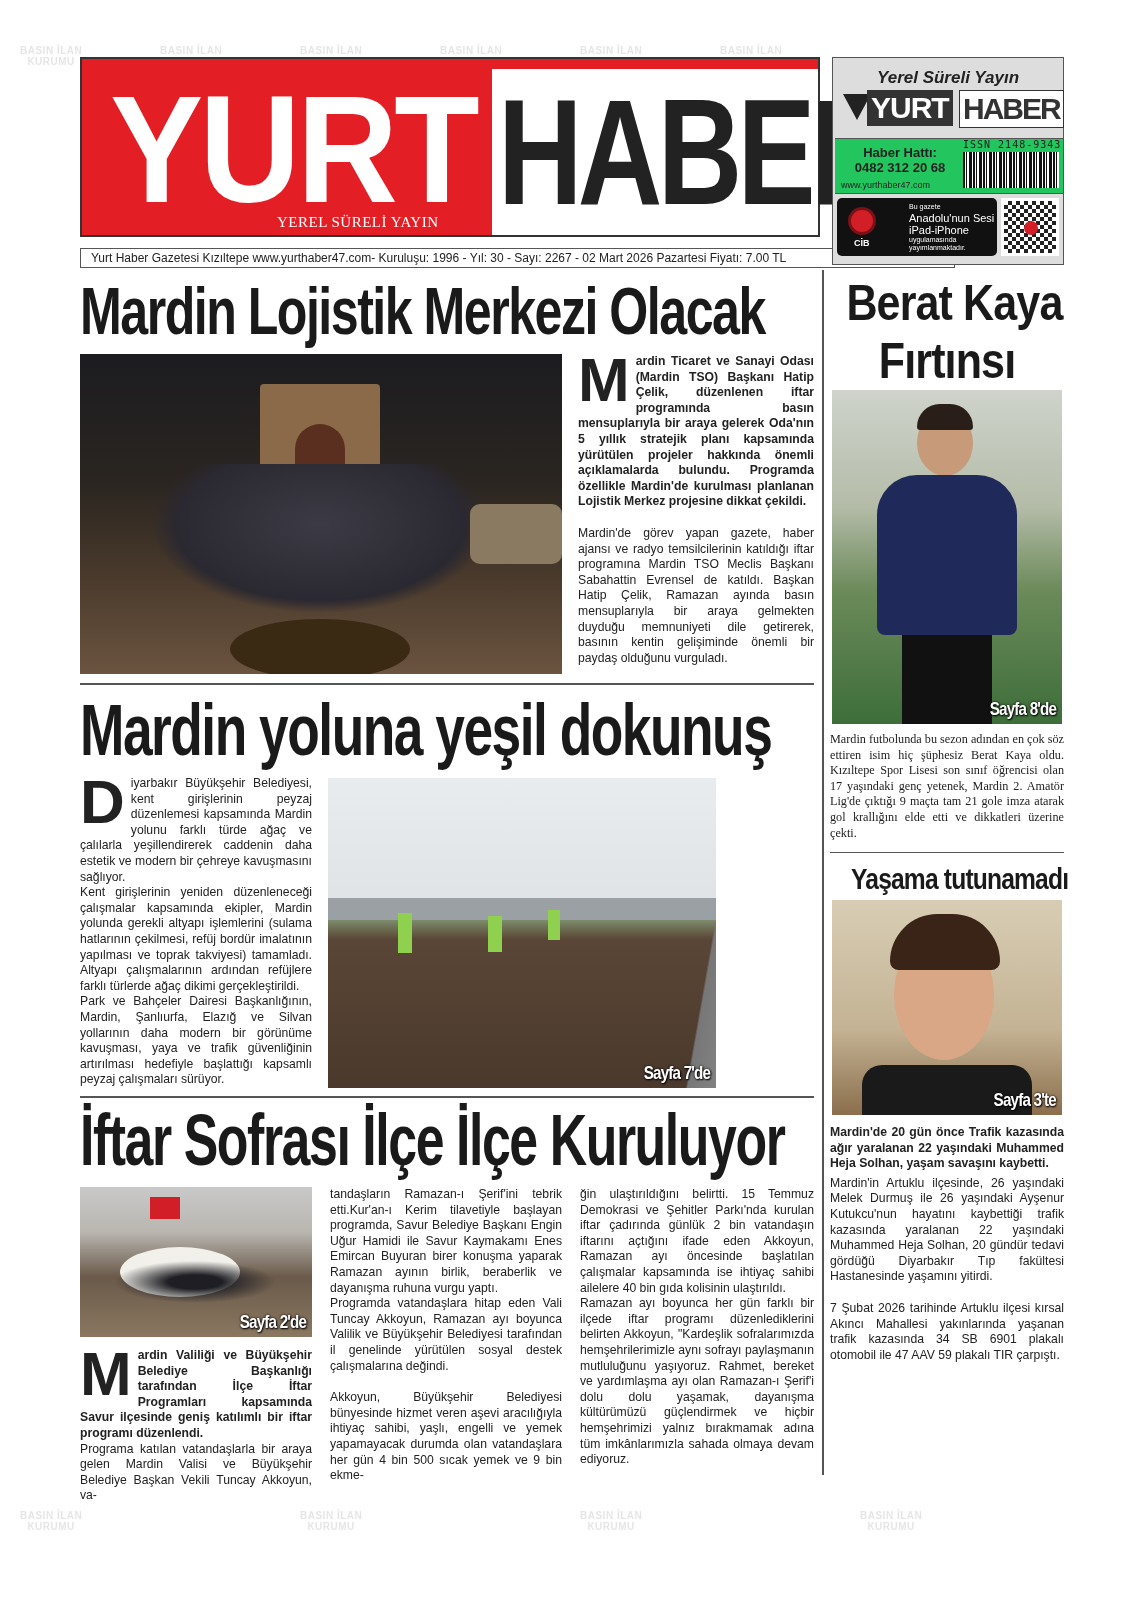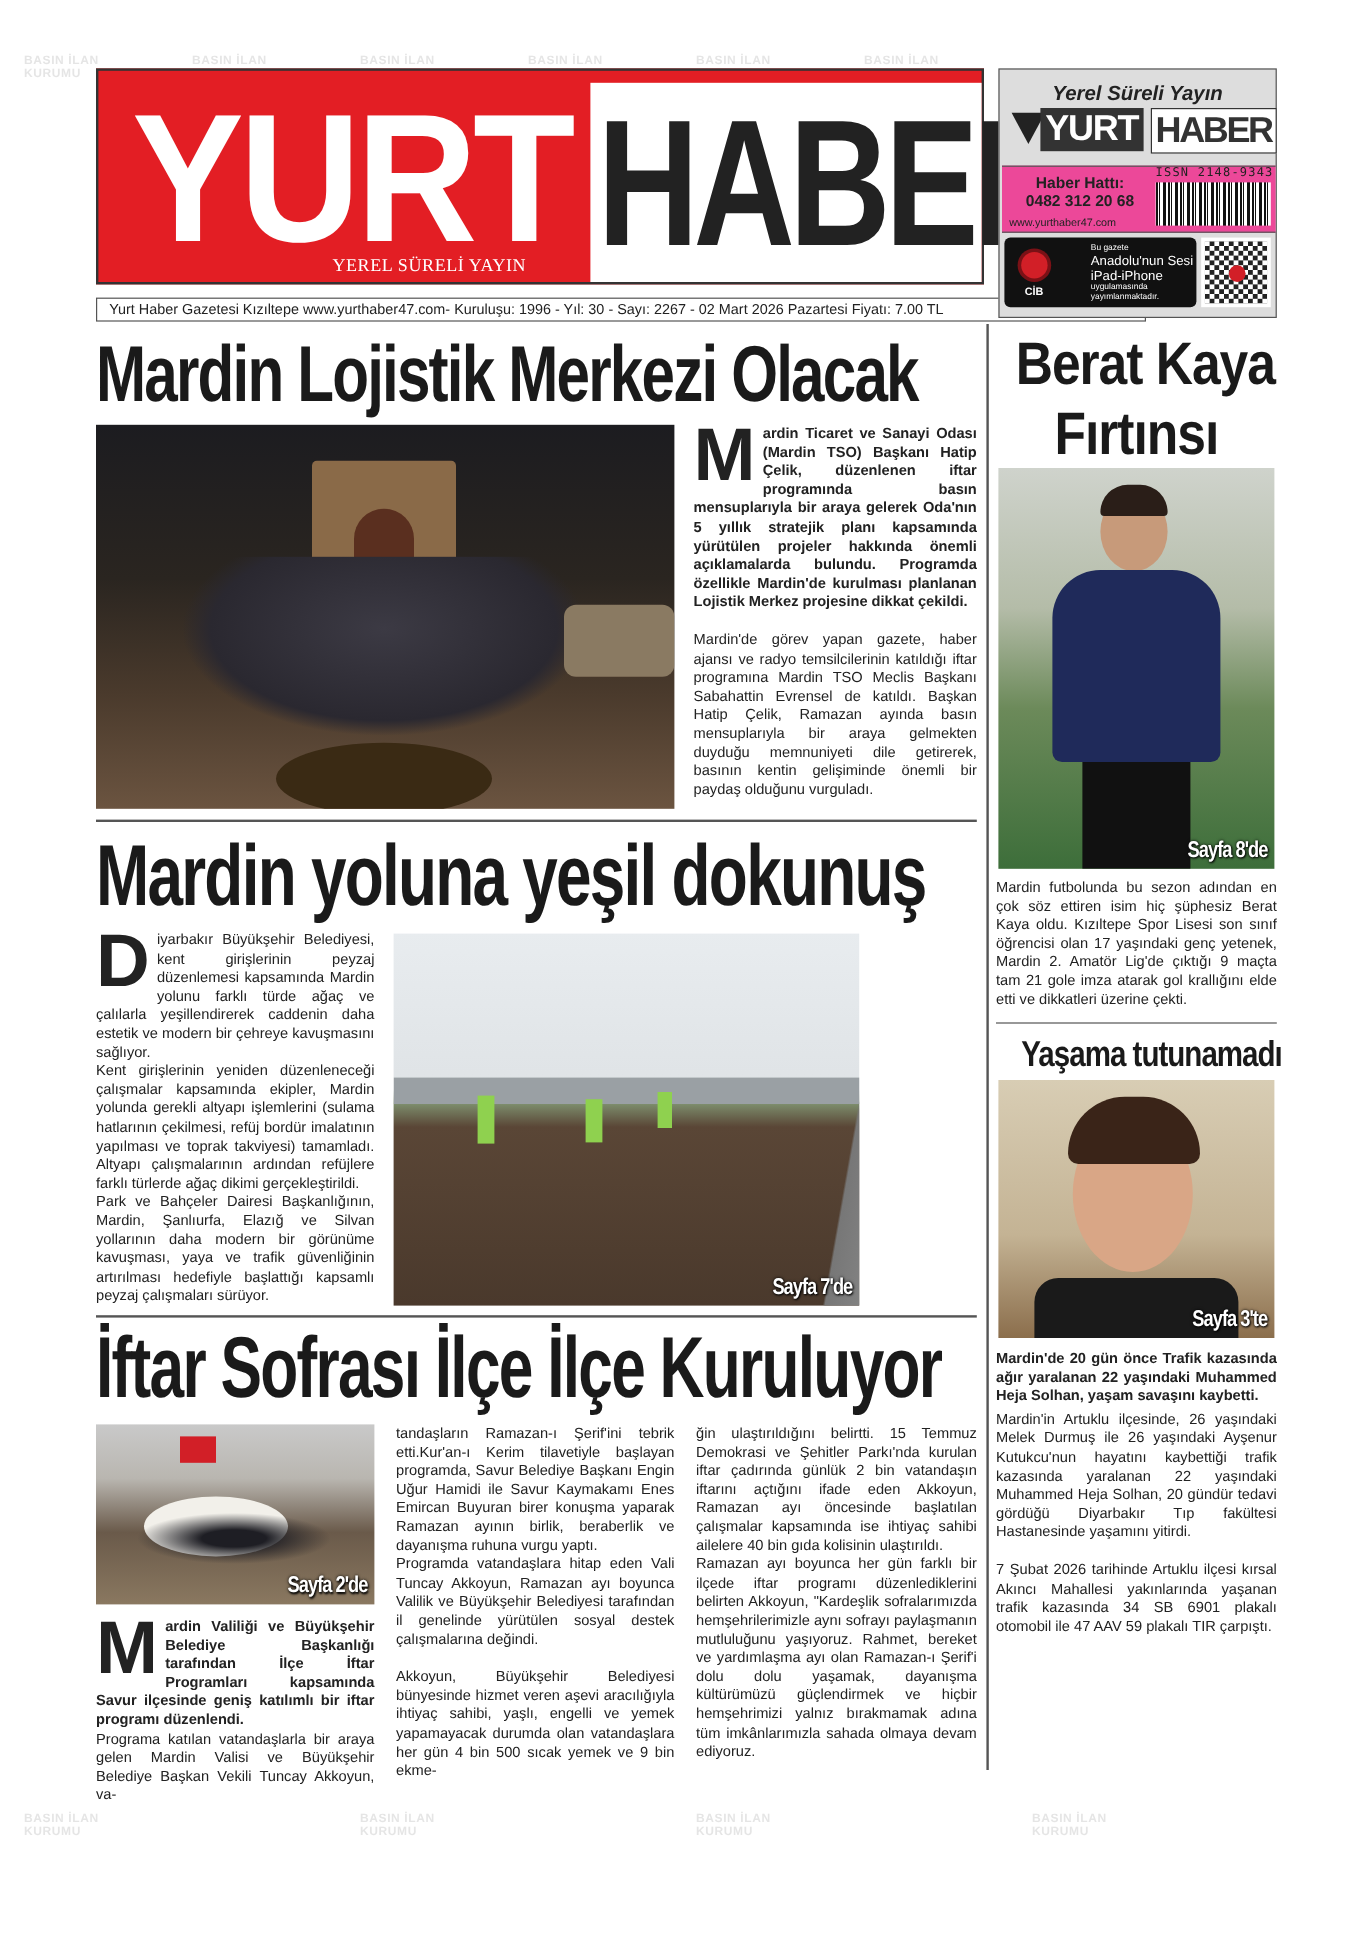--- a/index.html
+++ b/index.html
@@ -12,21 +12,21 @@
   .mast .haberbox { position: absolute; left: 410px; top: 10px; width: 326px; height: 166px; background: #fff; }
   .mast .haber { position: absolute; left: 6px; top: 0; font-weight: bold; color: #222; font-size: 150px; line-height: 166px; letter-spacing: -6px; transform: scaleX(0.78); transform-origin: left; }
   .infobar { left: 80px; top: 248px; width: 875px; height: 20px; border: 1px solid #555; font-size: 12px; line-height: 18px; padding-left: 10px; color: #222; white-space: nowrap; }
   
   .card { left: 832px; top: 57px; width: 232px; height: 208px; border: 1px solid #555; background: #ddd; }
   .card .ysy { text-align: center; font-style: italic; font-weight: bold; font-size: 17px; margin-top: 10px; color: #222; }
   .card .logo { position: relative; margin: 2px 6px; height: 38px; }
   .card .tri { position: absolute; left: 4px; top: 4px; width: 0; height: 0; border-left: 14px solid transparent; border-right: 14px solid transparent; border-top: 26px solid #222; }
   .card .lyurt { position: absolute; left: 28px; top: 0; background: #333; color: #fff; font-weight: bold; font-size: 30px; line-height: 36px; padding: 0 4px; letter-spacing: -1px; }
   .card .lhaber { position: absolute; left: 120px; top: 0; background: #fff; color: #333; font-weight: bold; font-size: 30px; line-height: 36px; padding: 0 3px; letter-spacing: -2px; border: 1px solid #333; }
-  .card .contact { position: absolute; left: 2px; top: 80px; width: 228px; height: 56px; background: #ec4899; border-top: 1px solid #555; border-bottom: 1px solid #555; }
+  .card .contact { position: absolute; left: 2px; top: 80px; width: 228px; height: 56px; background: #22c55e; border-top: 1px solid #555; border-bottom: 1px solid #555; }
   .card .hl { position: absolute; left: 10px; top: 6px; font-weight: bold; font-size: 13px; text-align: center; width: 110px; line-height: 15px; }
   .card .web { position: absolute; left: 6px; top: 41px; font-size: 9px; }
   .card .issn { position: absolute; left: 128px; top: 0px; font-family: "DejaVu Sans Mono", monospace; font-size: 10px; letter-spacing: 1px; }
   .card .barcode { position: absolute; left: 128px; top: 13px; width: 96px; height: 36px; background: repeating-linear-gradient(90deg, #111 0 2px, #fff 2px 3px, #111 3px 4px, #fff 4px 6px, #111 6px 9px, #fff 9px 10px); }
   .card .cib { position: absolute; left: 4px; top: 140px; width: 160px; height: 58px; background: #111; border-radius: 5px; color: #fff; }
   .card .cib .dot { position: absolute; left: 14px; top: 12px; width: 22px; height: 22px; border-radius: 50%; background: #d21f27; box-shadow: 0 0 0 3px #7a1116; }
   .card .cib .cibl { position: absolute; left: 17px; top: 40px; font-size: 9px; font-weight: bold; }
   .card .cib .t1 { position: absolute; left: 72px; top: 5px; font-size: 7px; }
   .card .cib .t2 { position: absolute; left: 72px; top: 14px; font-size: 11px; line-height: 12px; }
   .card .cib .t3 { position: absolute; left: 72px; top: 38px; font-size: 7px; line-height: 8px; }
@@ -35,21 +35,21 @@
   
   .hl1 { font-family: "Liberation Sans", sans-serif; font-weight: bold; color: #1a1a1a; white-space: nowrap; transform-origin: left top; letter-spacing: -2px; }
   .rule { background: #555; }
   .vrule { background: #555; width: 2px; }
   
   .txt { font-size: 12.2px; line-height: 15.6px; text-align: justify; color: #222; }
   .txt b, .bold { font-weight: bold; }
   .drop { float: left; font-weight: bold; font-size: 62px; line-height: 48px; margin: 2px 6px 0 0; color: #222; }
   .photo { overflow: hidden; }
   .tag { position: absolute; right: 6px; bottom: 4px; color: #fff; font-weight: bold; font-size: 19px; text-shadow: 0 0 3px #000, 1px 1px 2px #000; letter-spacing: -1px; transform: scaleX(0.8); transform-origin: right; }
-  .wm { position: absolute; font-size: 10px; font-weight: bold; color: rgba(180,180,180,0.35); letter-spacing: 0.5px; text-align: left; line-height: 11px; pointer-events: none; }
+  .wm { position: absolute; font-size: 10px; font-weight: bold; color: rgba(180,180,180,0.35); letter-spacing: 0.5px; text-align: center; line-height: 11px; pointer-events: none; }
 </style>
 </head>
 <body>
 
 <div class="wm" style="left:20px;top:45px;"><span>BASIN İLAN</span><br><span>KURUMU</span></div>
 <div class="wm" style="left:160px;top:45px;"><span>BASIN İLAN</span><br><span>KURUMU</span></div>
 <div class="wm" style="left:300px;top:45px;"><span>BASIN İLAN</span><br><span>KURUMU</span></div>
 <div class="wm" style="left:440px;top:45px;"><span>BASIN İLAN</span><br><span>KURUMU</span></div>
 <div class="wm" style="left:580px;top:45px;"><span>BASIN İLAN</span><br><span>KURUMU</span></div>
 <div class="wm" style="left:720px;top:45px;"><span>BASIN İLAN</span><br><span>KURUMU</span></div>
@@ -155,21 +155,21 @@
   <div>Berat Kaya</div>
   <div>Fırtınsı</div>
 </div>
 <div class="abs photo" style="left:832px;top:390px;width:230px;height:334px;background:linear-gradient(180deg,#cfd3cc 0%,#b4bca8 35%,#6c8a5a 60%,#3d6e3a 100%);">
   <div style="position:absolute;left:85px;top:20px;width:56px;height:66px;background:#c79a7a;border-radius:50%;"></div>
   <div style="position:absolute;left:85px;top:14px;width:56px;height:26px;background:#2a1e18;border-radius:28px 28px 4px 4px;"></div>
   <div style="position:absolute;left:45px;top:85px;width:140px;height:160px;background:#1f2a5a;border-radius:40px 40px 8px 8px;"></div>
   <div style="position:absolute;left:70px;top:245px;width:90px;height:89px;background:#111;"></div>
   <div class="tag">Sayfa 8'de</div>
 </div>
-<div class="abs txt" style="left:830px;top:732px;width:234px;">Mardin futbolunda bu sezon adından en çok söz ettiren isim hiç şüphesiz Berat Kaya oldu. Kızıltepe Spor Lisesi son sınıf öğrencisi olan 17 yaşındaki genç yetenek, Mardin 2. Amatör Lig'de çıktığı 9 maçta tam 21 gole imza atarak gol krallığını elde etti ve dikkatleri üzerine çekti.</div>
+<div class="abs txt" style="left:830px;top:732px;width:234px;font-family:Liberation Serif, serif;">Mardin futbolunda bu sezon adından en çok söz ettiren isim hiç şüphesiz Berat Kaya oldu. Kızıltepe Spor Lisesi son sınıf öğrencisi olan 17 yaşındaki genç yetenek, Mardin 2. Amatör Lig'de çıktığı 9 maçta tam 21 gole imza atarak gol krallığını elde etti ve dikkatleri üzerine çekti.</div>
 <div class="abs rule" style="left:830px;top:852px;width:234px;height:1px;"></div>
 
 <div class="abs hl1" style="left:830px;top:860px;width:234px;text-align:center;font-size:30px;line-height:38px;letter-spacing:-1px;transform:scaleX(0.82);transform-origin:center top;">Yaşama tutunamadı</div>
 <div class="abs photo" style="left:832px;top:900px;width:230px;height:215px;background:linear-gradient(180deg,#d8cdb4 0%,#c4b394 60%,#8b6e4c 100%);">
   <div style="position:absolute;left:62px;top:30px;width:100px;height:130px;background:#d9a686;border-radius:50%;"></div>
   <div style="position:absolute;left:58px;top:14px;width:110px;height:56px;background:#3a2418;border-radius:55px 55px 10px 10px;"></div>
   <div style="position:absolute;left:30px;top:165px;width:170px;height:50px;background:#1a1a1a;border-radius:20px 20px 0 0;"></div>
   <div class="tag">Sayfa 3'te</div>
 </div>
 <div class="abs txt" style="left:830px;top:1125px;width:234px;">

